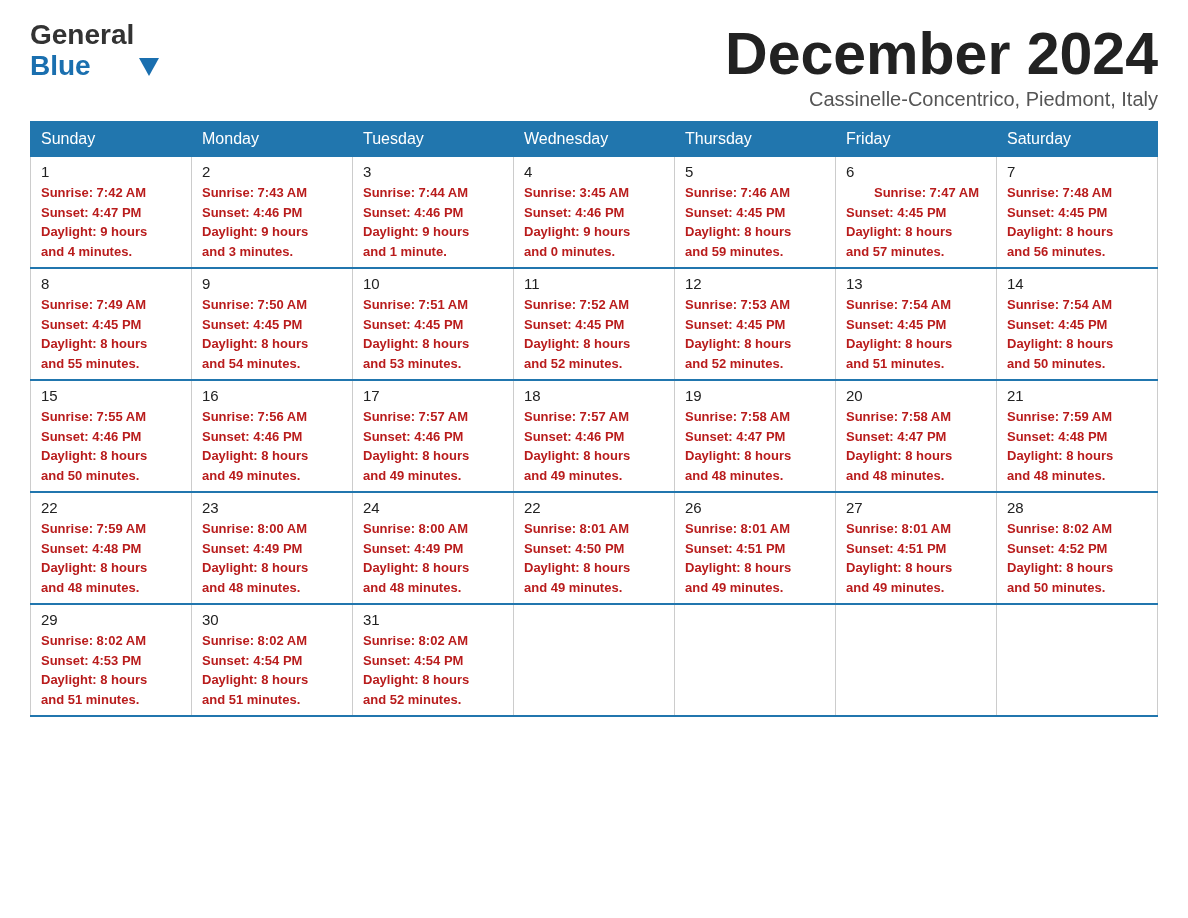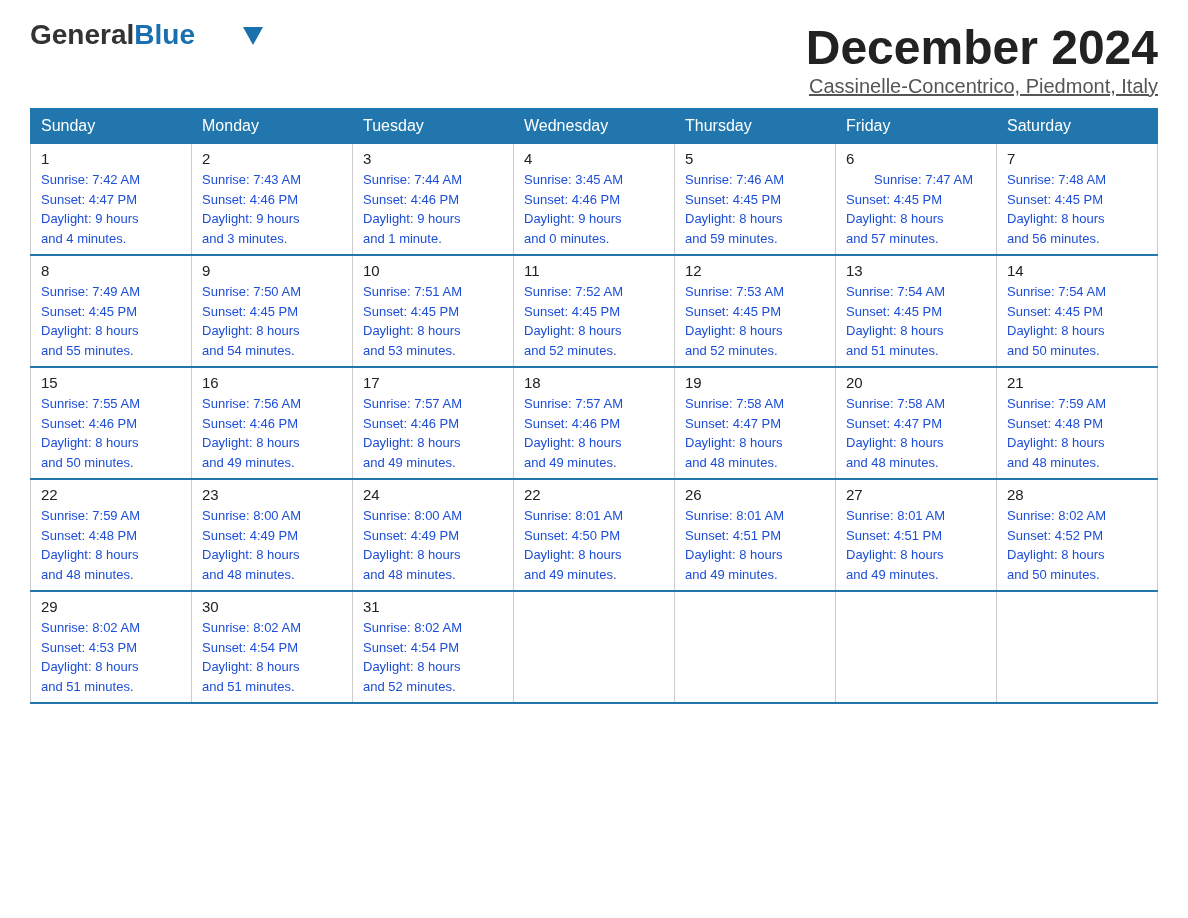--- a/index.html
+++ b/index.html
@@ -11,47 +11,47 @@
       min-height: 918px;
     }
     .header {
       display: flex;
       justify-content: space-between;
       align-items: flex-start;
       margin-bottom: 10px;
     }
     .logo {
       display: flex;
+      flex-direction: column;
       font-size: 28px;
       font-weight: bold;
       line-height: 1.1;
     }
     .logo-general { color: #333; }
     .logo-blue { color: #1a6faf; display: flex; align-items: center; gap: 44px; }
     .logo-triangle {
       width: 0; height: 0;
       border-left: 10px solid transparent;
       border-right: 10px solid transparent;
       border-top: 18px solid #1a6faf;
       margin-left: 4px;
       margin-top: 2px;
     }
     .title-block {
       text-align: right;
     }
     .title-block h1 {
-      font-size: 48px;
+      font-size: 59px;
       font-weight: bold;
       color: #222;
     }
     .title-block h2 {
       font-size: 20px;
       font-weight: normal;
       color: #555;
-      text-decoration: underline;
     }
     table {
       width: 100%;
       border-collapse: collapse;
       margin-top: 10px;
     }
     thead tr th {
       background-color: #2176ae;
       color: #fff;
       font-size: 16px;
@@ -70,21 +70,22 @@
     }
     tbody tr td .day-number {
       font-size: 15px;
       font-weight: normal;
       display: block;
       margin-bottom: 3px;
     }
     tbody tr td .day-info {
       font-size: 13px;
       line-height: 1.5;
-      color: #1d4ed8;
+      color: #b91c1c;
+      font-weight: bold;
     }
     tbody tr {
       border-bottom: 2px solid #2176ae;
     }
     tbody tr td:first-child { border-left: 1px solid #ccc; }
   </style>
 </head>
 <body>
 
 <div class="header">

